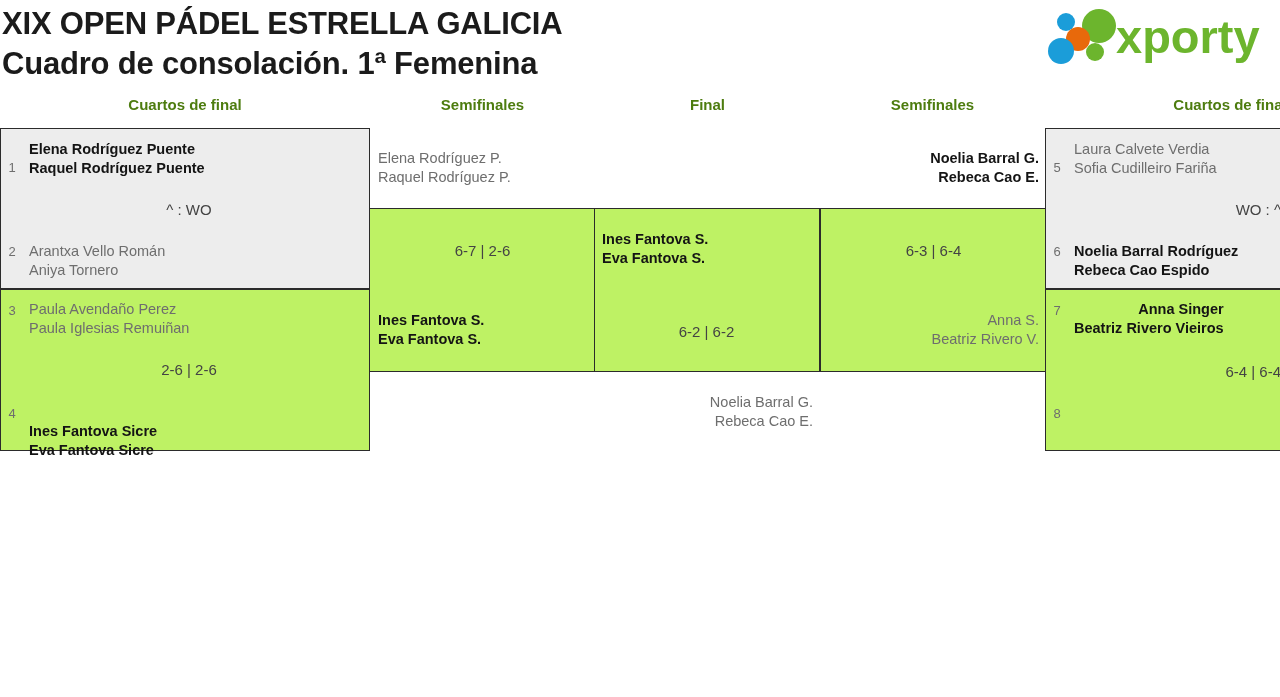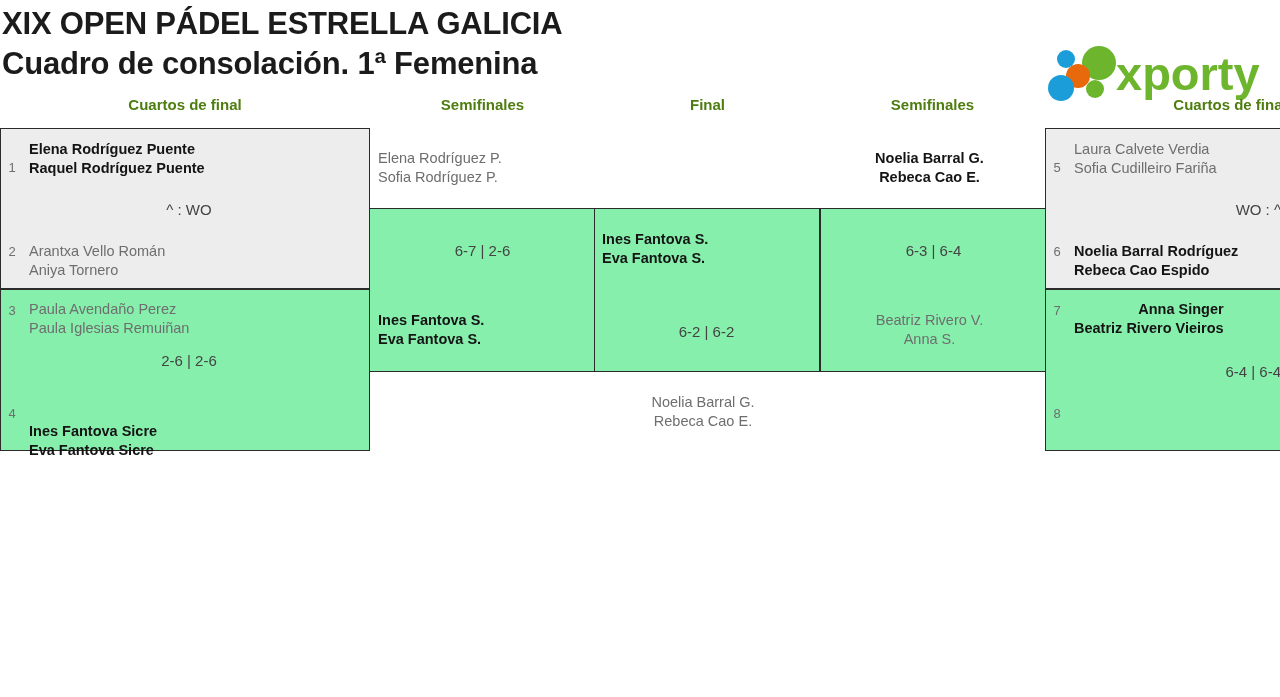--- a/index.html
+++ b/index.html
@@ -18,49 +18,49 @@
   .title-block {
     position: absolute; left: 0; top: 0; width: 760px; padding: 4px 0 0 2px;
   }
   .title-line {
     font-size: 31px; font-weight: 700; color: #1b1b1b;
     line-height: 1.30; letter-spacing: -0.2px; white-space: nowrap;
   }
 
   .logo {
     position: absolute; right: 8px; top: 6px;
-    width: 230px; height: 62px; margin-top: 37px;
+    width: 230px; height: 62px;
   }
   .logo svg { display: block; }
 
   
   .round-head {
     position: absolute; top: 96px;
     font-size: 15px; font-weight: 700; color: #4d7c0f;
     text-align: center; white-space: nowrap;
   }
 
   
   .box {
     position: absolute;
     border: 1px solid #2b2b2b;
-    background: #86efac;
+    background: #bef264;
   }
   .box.shaded { background: #ededed; }
 
   
   .team {
     position: absolute;
     font-size: 14.5px;
     line-height: 19px;
     color: #6e6e6e;
     white-space: nowrap;
   }
   .team.win { color: #141414; font-weight: 700; }
-  .team.right { text-align: center; }
+  .team.right { text-align: right; }
 
   .seed {
     position: absolute;
     font-size: 13px;
     color: #6e6e6e;
     line-height: 38px;
     width: 18px;
     text-align: center;
   }
 
@@ -115,35 +115,35 @@
       <div>Aniya Tornero</div>
     </div>
   </div>
 
   <div class="box" style="left:0px; top:289px; width:370px; height:162px;">
     <span class="seed" style="left:2px; top:2px;">3</span>
     <div class="team" style="left:28px; top:10px;">
       <div>Paula Avendaño Perez</div>
       <div>Paula Iglesias Remuiñan</div>
     </div>
-    <div class="score center" style="left:28px; top:62px; width:320px;">2-6 | 2-6</div>
+    <div class="score center" style="left:28px; top:71px; width:320px;">2-6 | 2-6</div>
     <span class="seed" style="left:2px; top:105px;">4</span>
     <div class="team win" style="left:28px; top:114px;margin-top:18px;">
       <div>Ines Fantova Sicre</div>
       <div>Eva Fantova Sicre</div>
     </div>
   </div>
 
   <div class="box" style="left:369px; top:208px; width:226px; height:164px;">
     <div class="score center" style="left:10px; top:33px; width:205px;">6-7 | 2-6</div>
   </div>
 
   <div class="team" style="left:378px; top:149px;">
     <div>Elena Rodríguez P.</div>
-    <div>Sofia Rodríguez P.</div>
+    <div>Raquel Rodríguez P.</div>
   </div>
 
   <div class="team win" style="left:378px; top:311px;">
     <div>Ines Fantova S.</div>
     <div>Eva Fantova S.</div>
   </div>
 
   <div class="box" style="left:594px; top:208px; width:226px; height:164px;">
   </div>
 
@@ -160,22 +160,22 @@
   </div>
 
   <div class="box" style="left:820px; top:208px; width:226px; height:164px;padding-left:30px;">
     <div class="score center" style="left:10px; top:33px; width:205px;">6-3 | 6-4</div>
   </div>
   <div class="team win right" style="left:820px; top:149px; width:219px;">
     <div>Noelia Barral G.</div>
     <div>Rebeca Cao E.</div>
   </div>
   <div class="team right" style="left:820px; top:311px; width:219px;">
+    <div>Anna S.</div>
     <div>Beatriz Rivero V.</div>
-    <div>Anna S.</div>
   </div>
 
   <div class="box shaded" style="left:1045px; top:128px; width:370px; height:161px;">
     <span class="seed" style="left:2px; top:20px;">5</span>
     <div class="team" style="left:28px; top:11px;">
       <div>Laura Calvete Verdia</div>
       <div>Sofia Cudilleiro Fariña</div>
     </div>
     <div class="score right" style="left:28px; top:72px; width:207px;">WO : ^</div>
     <span class="seed" style="left:2px; top:104px;">6</span>

